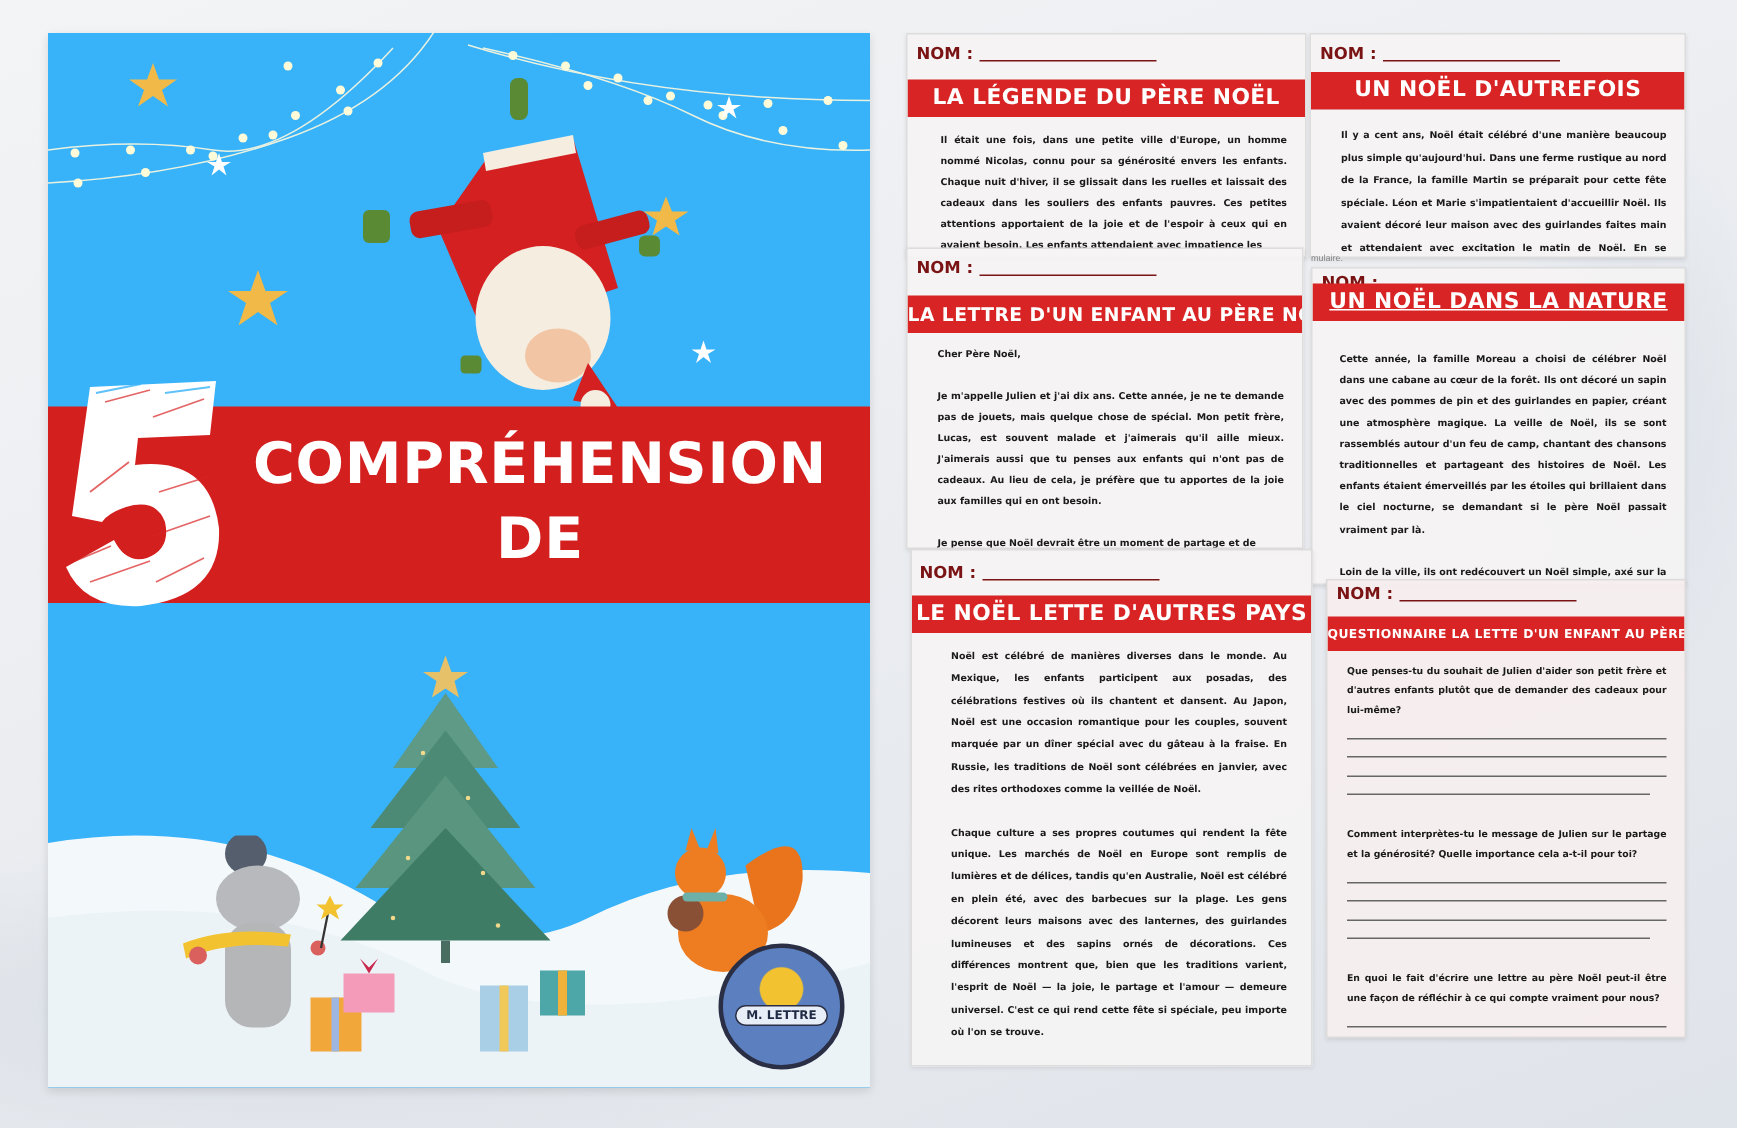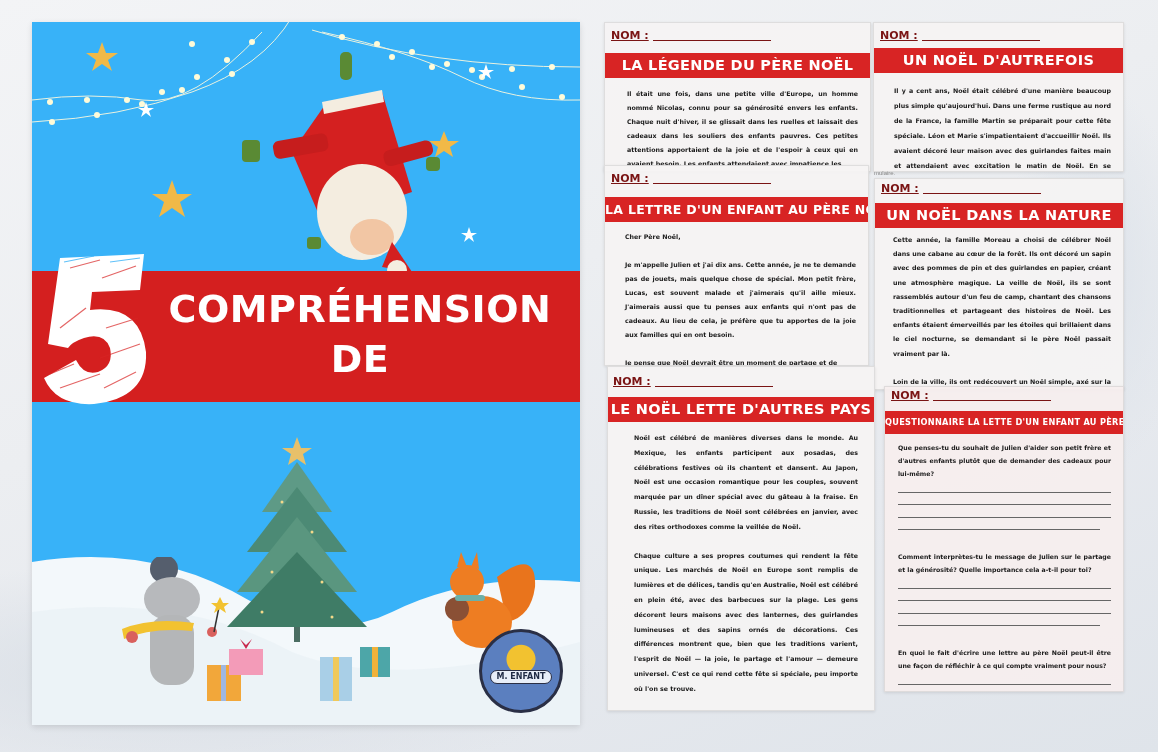--- a/index.html
+++ b/index.html
@@ -28,21 +28,21 @@
     background: radial-gradient(circle at 50% 35%, #f2c230 0 14px, #5b7fbf 15px 100%);
     border:3px solid #2a2f45; overflow:hidden; }
   .logo-label { position:absolute; left:8px; top:38px; width:62px; height:14px; background:#e8eef8;
     border:1.5px solid #2a2f45; border-radius:7px; font-size:8px; font-weight:bold; color:#1f2a44;
     text-align:center; line-height:11px; font-family:"DejaVu Sans", sans-serif; }
 
   
   .page { position:absolute; background:rgba(245,243,243,0.93); overflow:hidden;
     box-shadow:0 1px 3px rgba(0,0,0,0.10); border:1px solid rgba(200,200,200,0.5); }
   .nom { position:absolute; left:6px; top:6px; font-family:"DejaVu Sans", sans-serif;
-    font-weight:bold; font-size:11px; color:#7a1414; white-space:nowrap;text-decoration:underline; }
+    font-weight:bold; font-size:11px; color:#7a1414; white-space:nowrap; }
   .nom .line { display:inline-block; width:118px; border-bottom:1.5px solid #7a1414; margin-left:4px; vertical-align:-2px; }
   .redbar { position:absolute; left:0; right:0; height:25px; background:#d82424; color:#fff;
     font-family:"DejaVu Sans", sans-serif; font-weight:bold; text-align:center; font-size:14.5px;
     line-height:25px; letter-spacing:0.3px; white-space:nowrap; }
   .body { position:absolute; left:22px; right:12px; font-family:"DejaVu Sans", sans-serif;
     font-size:6.3px; font-weight:bold; color:#1a1a1a; line-height:14px; text-align:justify; }
   .body p + p { margin-top:14px; }
   .qline { height:12.5px; border-bottom:1px solid #666; }
   .qline.short { width:95%; }
   .q { margin-top:10px; }
@@ -191,21 +191,21 @@
       <rect x="19" y="38" width="5" height="36" fill="#9fb7e0"></rect>
     <rect x="27" y="22" width="34" height="26" fill="#f39bb8"></rect>
       <path d="M44,22 l-6,-10 l6,6 l6,-6 z" fill="#c8284d"></path>
     <rect x="118" y="30" width="32" height="44" fill="#a9cfe7"></rect>
       <rect x="131" y="30" width="6" height="44" fill="#f0c95a"></rect>
     <rect x="158" y="20" width="30" height="30" fill="#4da6a8"></rect>
       <rect x="170" y="20" width="6" height="30" fill="#f0b23a"></rect>
   </svg>
 
   <div class="logo">
-    <div class="logo-label">M. ENFANT</div>
+    <div class="logo-label">M. LETTRE</div>
   </div>
 </div>
 
 <div class="page" style="left:604px;top:22px;width:267px;height:150px;">
   <div class="nom"><span>NOM :</span><span class="line"></span></div>
   <div class="redbar" style="top:30px;">LA LÉGENDE DU PÈRE NOËL</div>
   <div class="body" style="top:64px;">
     <p>Il était une fois, dans une petite ville d'Europe, un homme nommé Nicolas, connu pour sa générosité envers les enfants. Chaque nuit d'hiver, il se glissait dans les ruelles et laissait des cadeaux dans les souliers des enfants pauvres. Ces petites attentions apportaient de la joie et de l'espoir à ceux qui en avaient besoin. Les enfants attendaient avec impatience les</p>
   </div>
 </div>
@@ -224,21 +224,21 @@
   <div class="redbar" style="top:31px;font-size:12.5px;">LA LETTRE D'UN ENFANT AU PÈRE NOËL</div>
   <div class="body" style="top:64px;left:20px;">
     <p>Cher Père Noël,</p>
     <p>Je m'appelle Julien et j'ai dix ans. Cette année, je ne te demande pas de jouets, mais quelque chose de spécial. Mon petit frère, Lucas, est souvent malade et j'aimerais qu'il aille mieux. J'aimerais aussi que tu penses aux enfants qui n'ont pas de cadeaux. Au lieu de cela, je préfère que tu apportes de la joie aux familles qui en ont besoin.</p>
     <p>Je pense que Noël devrait être un moment de partage et de</p>
   </div>
 </div>
 
 <div class="page" style="left:874px;top:178px;width:250px;height:212px;">
   <div class="nom" style="top:3px;"><span>NOM :</span><span class="line"></span></div>
-  <div class="redbar" style="top:24px;">UN NOËL DANS LA NATURE</div>
+  <div class="redbar" style="top:10px;text-decoration:underline;">UN NOËL DANS LA NATURE</div>
   <div class="body" style="top:54px;left:18px;line-height:14.2px;">
     <p>Cette année, la famille Moreau a choisi de célébrer Noël dans une cabane au cœur de la forêt. Ils ont décoré un sapin avec des pommes de pin et des guirlandes en papier, créant une atmosphère magique. La veille de Noël, ils se sont rassemblés autour d'un feu de camp, chantant des chansons traditionnelles et partageant des histoires de Noël. Les enfants étaient émerveillés par les étoiles qui brillaient dans le ciel nocturne, se demandant si le père Noël passait vraiment par là.</p>
     <p>Loin de la ville, ils ont redécouvert un Noël simple, axé sur la nature et les liens familiaux. Ils ont préparé des biscuits ensemble et ont pris le temps d'écrire des cartes de vœux pour</p>
   </div>
 </div>
 
 <div class="page" style="left:607px;top:366px;width:268px;height:345px;">
   <div class="nom" style="left:5px;top:8px;"><span>NOM :</span><span class="line"></span></div>
   <div class="redbar" style="top:30px;">LE NOËL LETTE D'AUTRES PAYS</div>
   <div class="body" style="top:64px;left:26px;right:16px;line-height:14.8px;">

